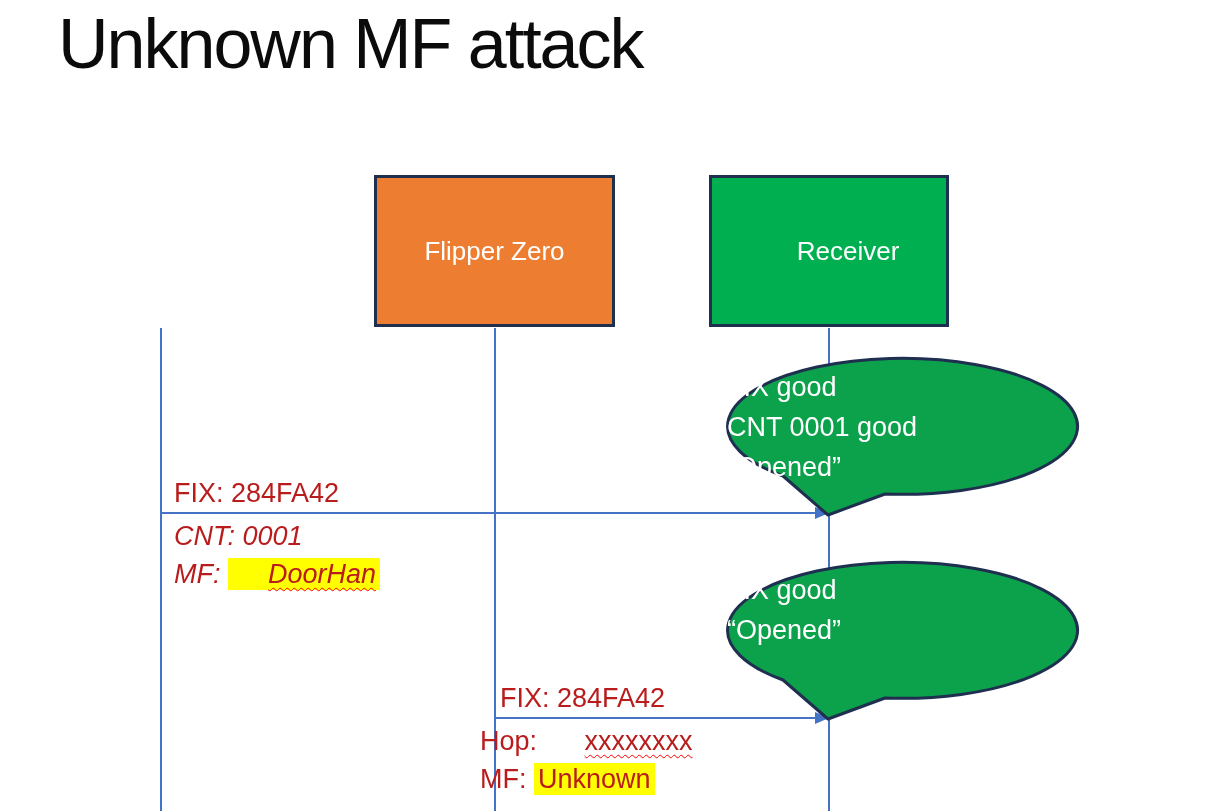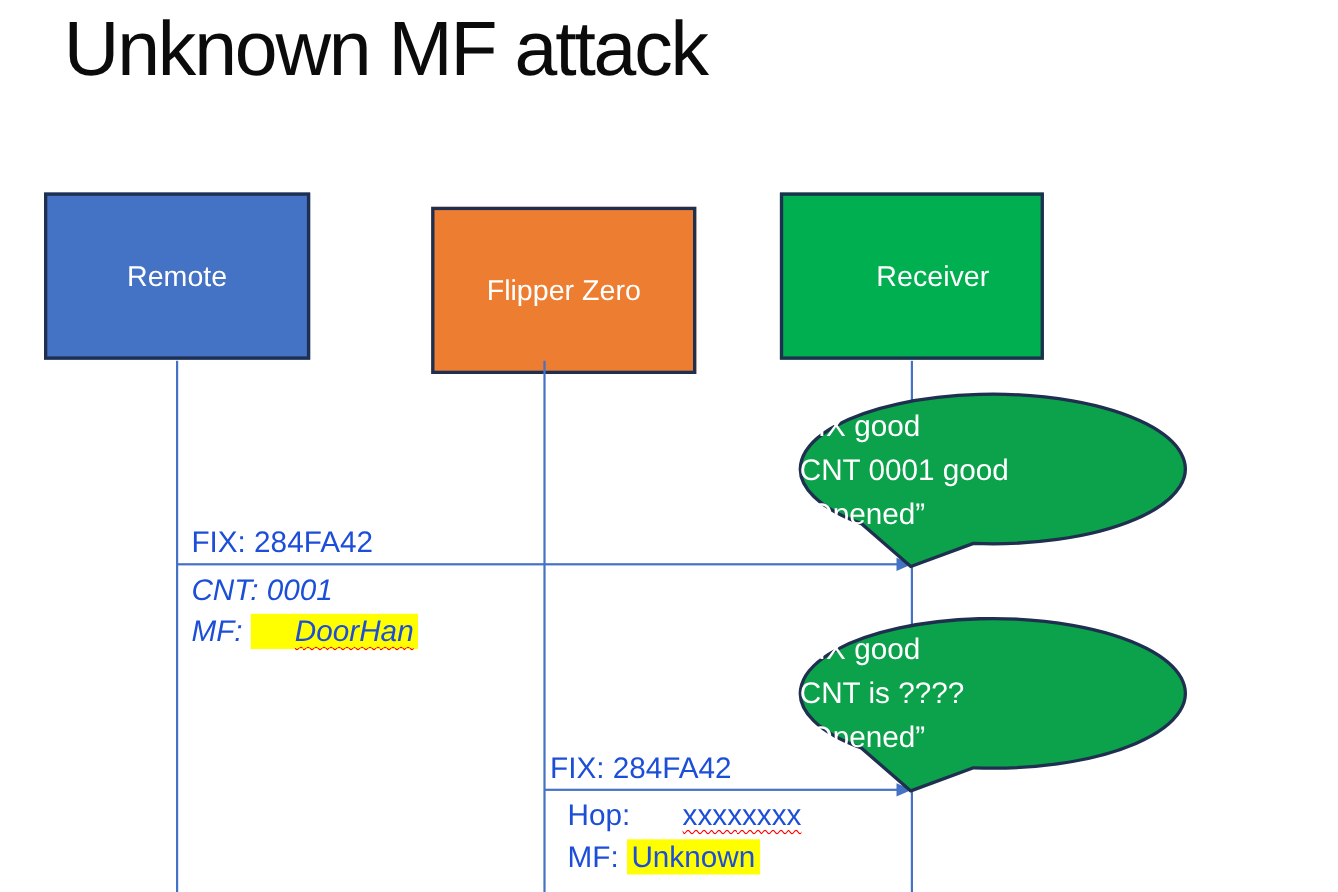--- a/index.html
+++ b/index.html
@@ -22,21 +22,21 @@
   
   .actor {
     position: absolute;
     top: 175px; height: 152px;
     box-sizing: border-box;
     border: 3px solid #1f2f4f;
     display: flex; align-items: center; justify-content: center;
     color: #ffffff; font-size: 26px;
   }
   .actor-remote   { left: 40px;  width: 242px; background: #4472C4; }
-  .actor-flipper  { left: 392px; width: 241px; background: #ED7D31; margin-top: 13px; }
+  .actor-flipper  { left: 374px; width: 241px; background: #ED7D31; }
   .actor-receiver { left: 709px; width: 240px; background: #00B050; padding-left: 38px; }
 
   
   .lifeline {
     position: absolute;
     top: 328px; height: 483px; width: 2px; margin-left: -1px;
     background: #4472C4;
   }
   .lifeline-remote   { left: 161px; }
   .lifeline-flipper  { left: 495px; }
@@ -51,27 +51,27 @@
     border-top: 6px solid transparent;
     border-bottom: 6px solid transparent;
     border-left: 14px solid #4472C4;
   }
   .msg1-head { left: 815px; top: 507px; }
   .msg2-head { left: 815px; top: 712px; }
 
   
   .msg-label {
     position: absolute;
-    font-size: 27px; color: #1d4ed8;
+    font-size: 27px; color: #b91c1c;
     line-height: 38px; white-space: nowrap;
   }
   .msg1-above { left: 174px; top: 474px; }
   .msg1-below { left: 174px; top: 517px; font-style: italic; }
   .msg2-above { left: 500px; top: 679px; }
-  .msg2-below { left: 516px; top: 722px; }
+  .msg2-below { left: 480px; top: 722px; }
 
   .hl { background: #FFFF00; padding: 1px 4px; }
   .sq {
     text-decoration-line: underline;
     text-decoration-style: wavy;
     text-decoration-color: #FF0000;
     text-decoration-thickness: 1px;
     text-underline-offset: 4px;
     padding-left: 40px;
   }
@@ -89,23 +89,20 @@
   .bubble1-text { top: 367px; }
   .bubble2-text { top: 570px; }
 </style>
 </head>
 <body>
 
 <div class="slide">
 
   <div class="title">Unknown MF attack</div>
 
-  <div class="actor actor-remote">
-    <span>Remote</span>
-  </div>
   <div class="actor actor-flipper">
     <span>Flipper Zero</span>
   </div>
   <div class="actor actor-receiver">
     <span>Receiver</span>
   </div>
 
   <div class="lifeline lifeline-remote"></div>
   <div class="lifeline lifeline-flipper"></div>
   <div class="lifeline lifeline-receiver"></div>
@@ -133,17 +130,16 @@
     <div>FIX good</div>
     <div>CNT 0001 good</div>
     <div>“Opened”</div>
   </div>
 
   <svg class="bubble-svg bubble2-svg" viewBox="0 0 360 175">
     <path d="M106 163 L61 124 A175 68 0 1 1 163 142 Z" fill="#0CA24C" stroke="#1F2F4F" stroke-width="3" stroke-linejoin="round"></path>
   </svg>
   <div class="bubble-text bubble2-text">
     <div>FIX good</div>
-    <div>CNT is ????</div>
     <div>“Opened”</div>
   </div>
 
 </div>
 
 </body></html>

